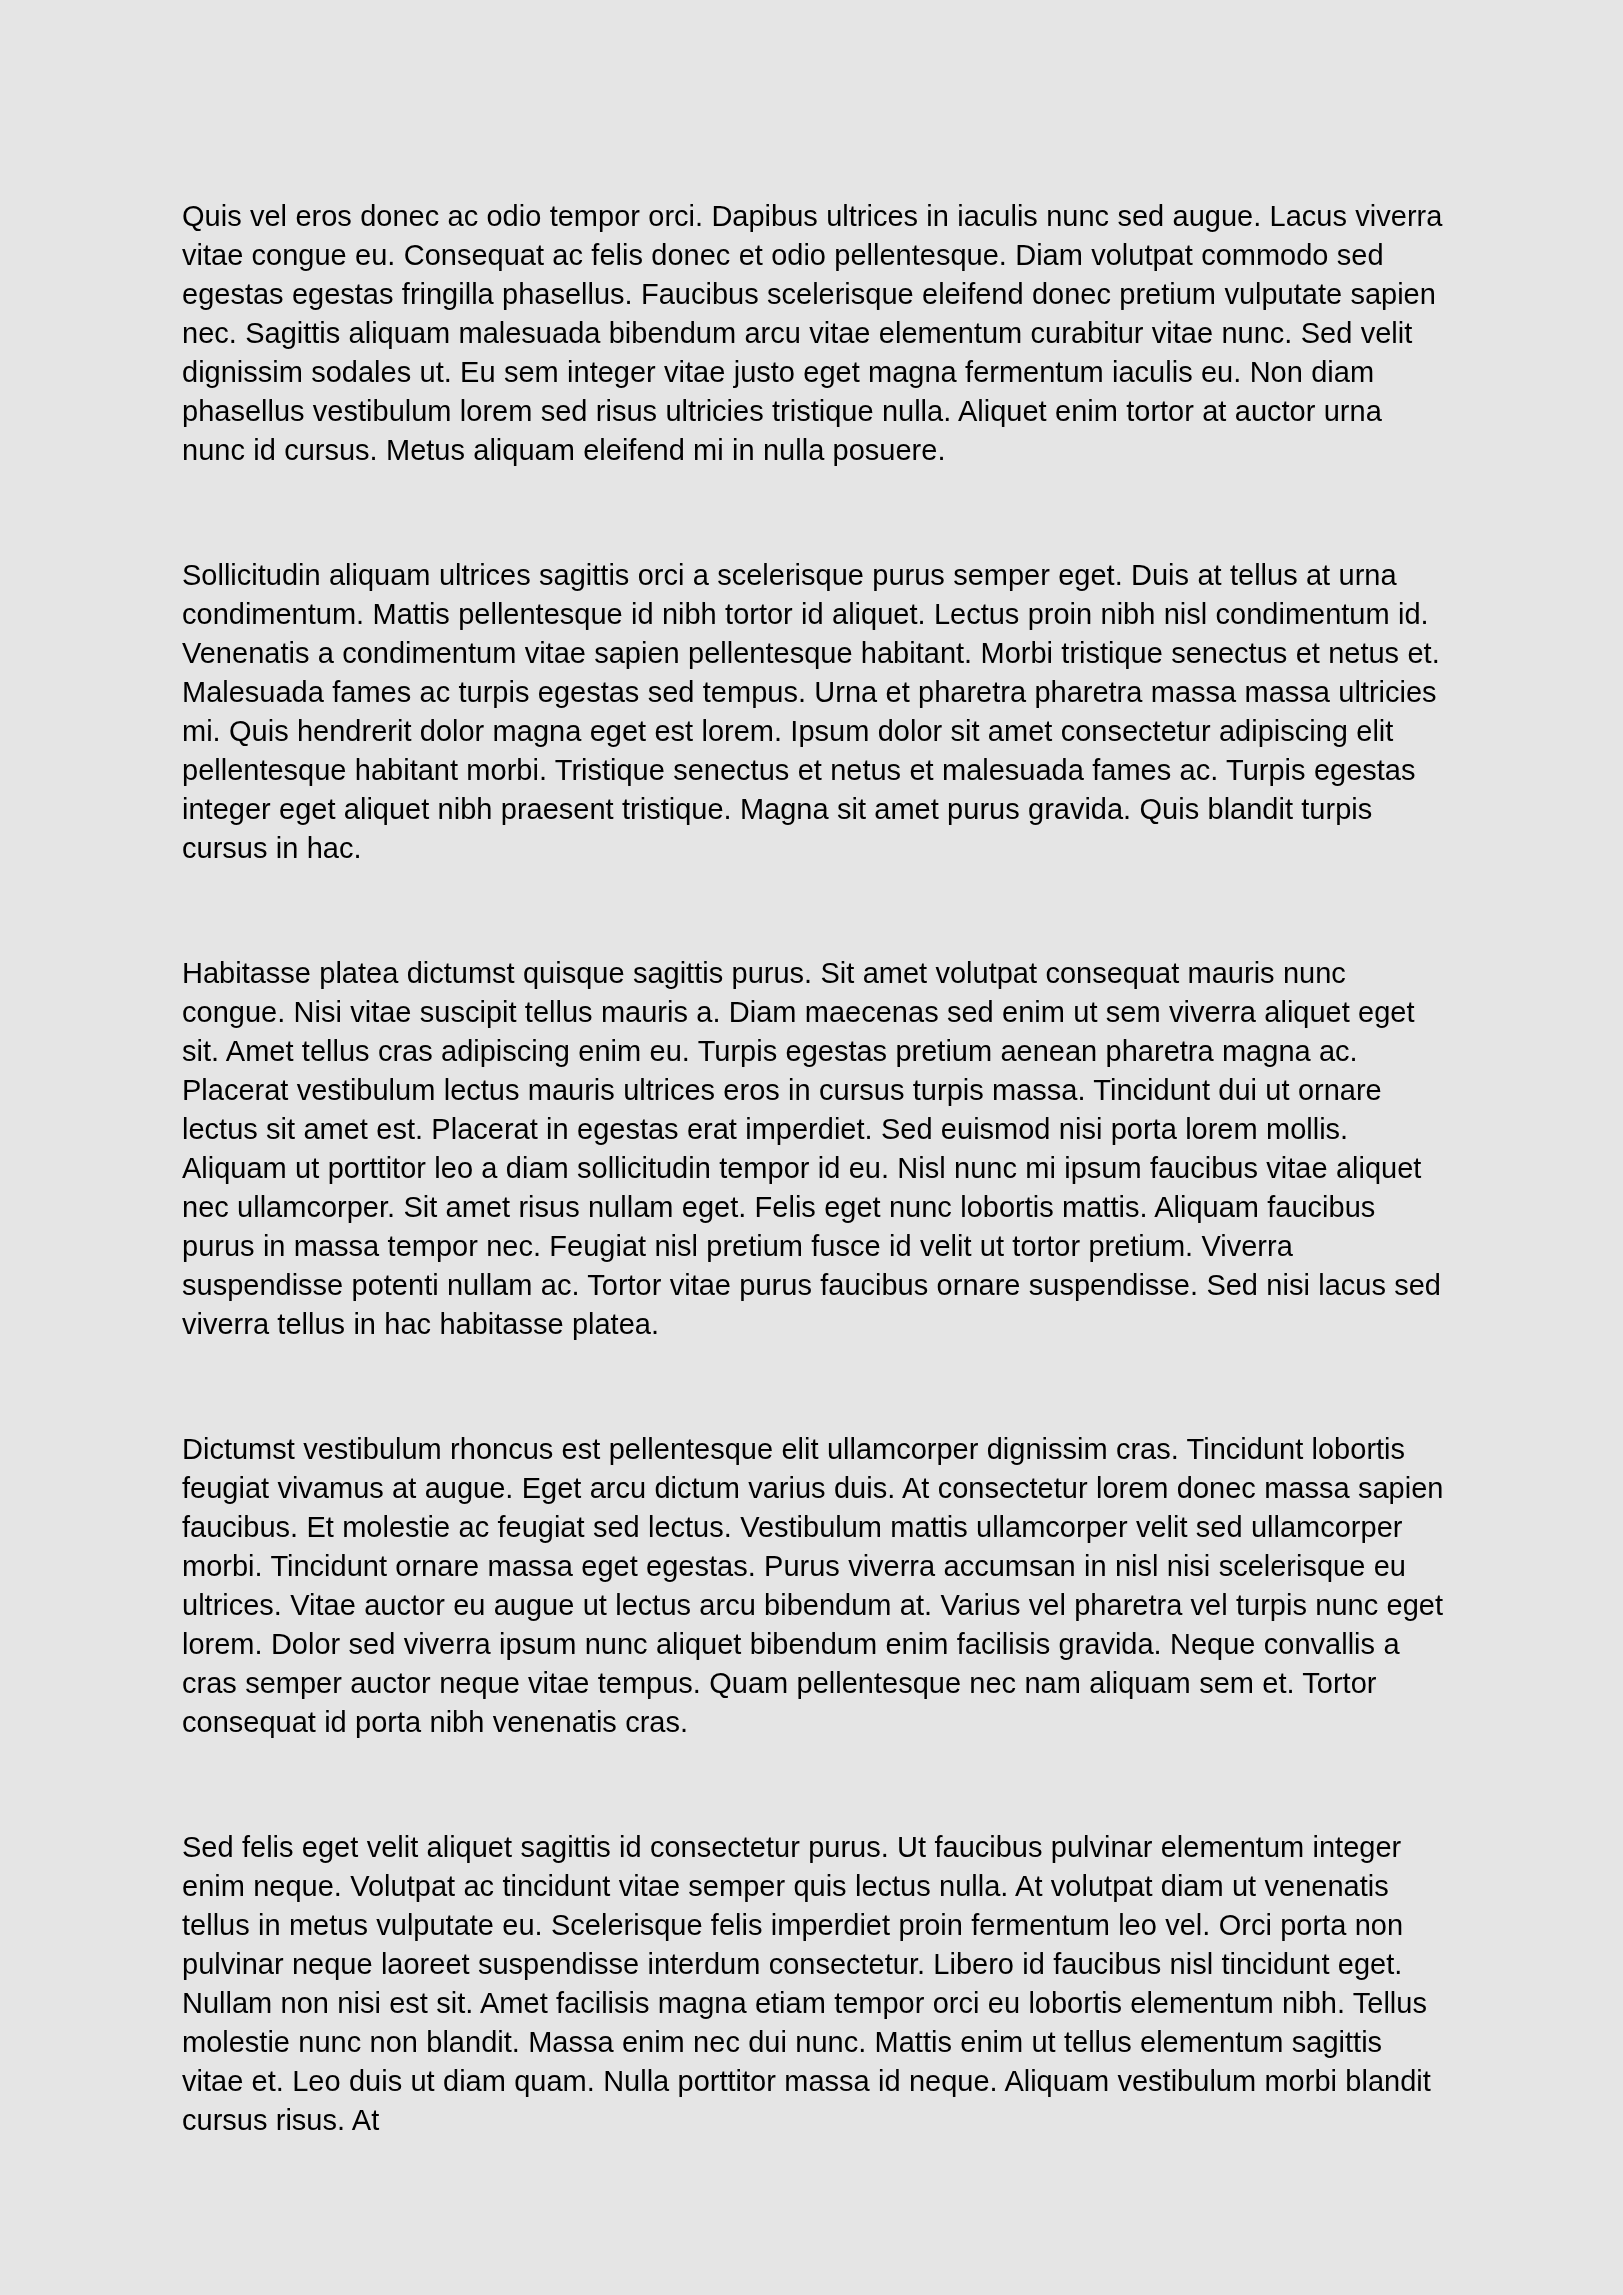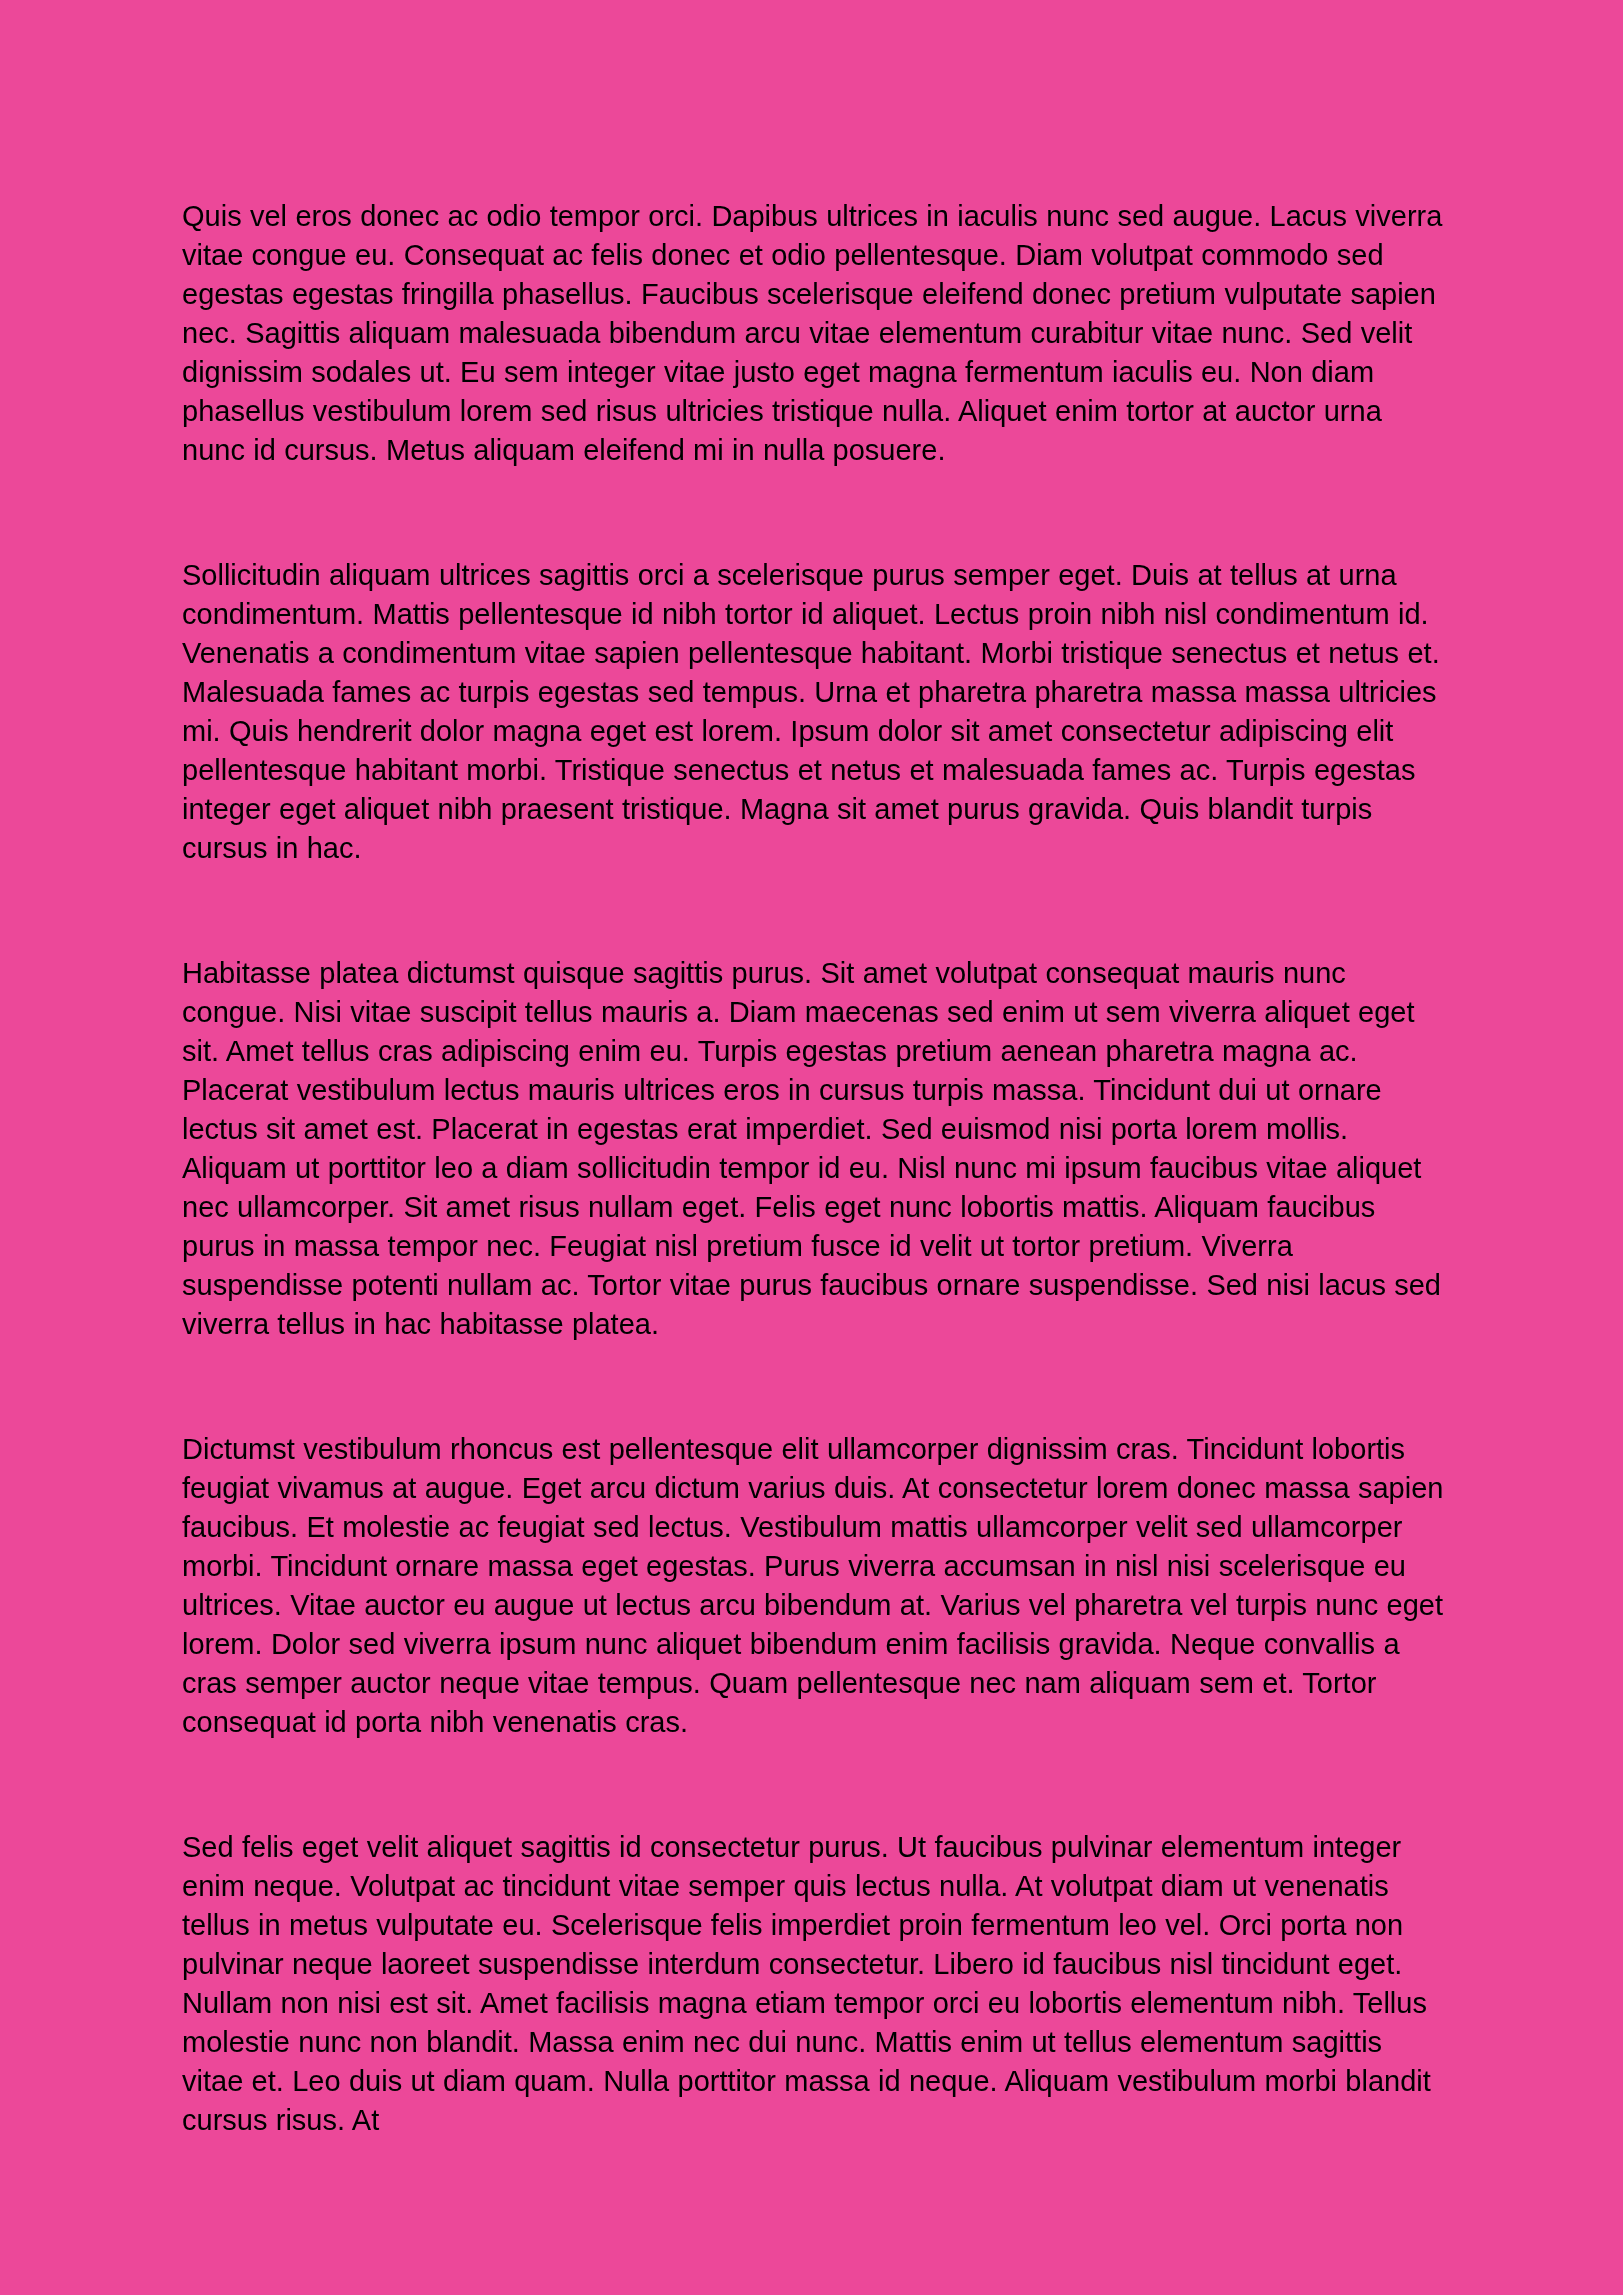--- a/index.html
+++ b/index.html
@@ -10,21 +10,21 @@
     width: 1623px;
     height: 2295px;
     background: #ffffff;
     overflow: hidden;
   }
   .page {
     box-sizing: border-box;
     width: 1623px;
     height: 2295px;
     padding: 197px 177px 0 182px;
-    background: #ec4899;
+    background: #e5e5e5;
     font-family: "Liberation Sans", sans-serif;
     font-size: 29px;
     line-height: 39px;
     color: #000000;
     text-align: left;
   }
   .page p {
     margin: 0 0 86px 0;
     padding: 0;
     word-spacing: 0.01em;

